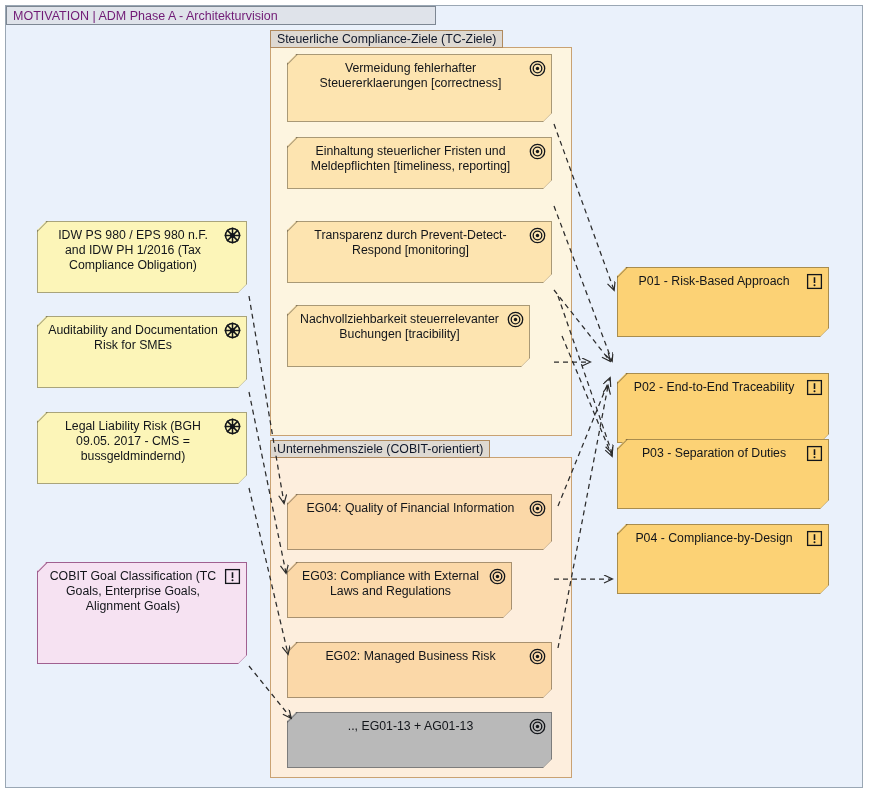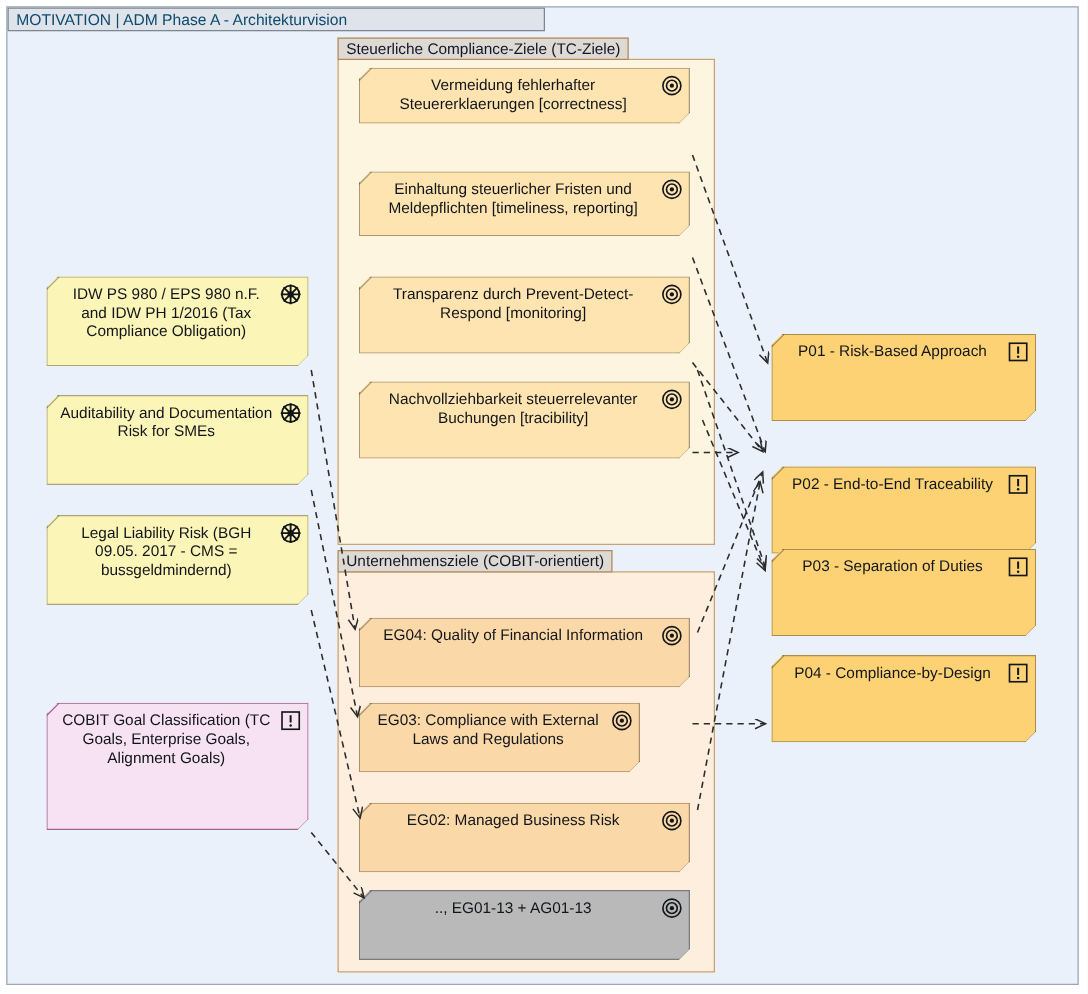--- a/index.html
+++ b/index.html
@@ -5,21 +5,21 @@
   html,body{margin:0;padding:0;background:#ffffff;}
   body{width:870px;height:795px;overflow:hidden;
        font-family:"Liberation Sans","DejaVu Sans",sans-serif;}
 
   #canvas{position:absolute;left:5px;top:5px;width:858px;height:783px;
           background:#eaf1fb;border:1px solid #9aa7b4;box-sizing:border-box;}
 
   
   .view-tab{position:absolute;left:0px;top:0px;height:19px;width:430px;
             background:#dfe3ea;border:1px solid #7d8793;box-sizing:border-box;
-            font-size:12.5px;color:#0c4a6e;line-height:18px;padding-left:6px;
+            font-size:12.5px;color:#701a75;line-height:18px;padding-left:6px;
             white-space:nowrap;overflow:hidden;}
 
   
   .group{position:absolute;box-sizing:border-box;}
   .group > .grp-tab{position:absolute;left:0;top:0;height:18px;
             border:1px solid #b08a5e;background:#ded9d2;box-sizing:border-box;
             font-size:12.3px;color:#0f172a;line-height:16px;padding:0 6px;
             white-space:nowrap;z-index:3;}
   .group > .grp-body{position:absolute;left:0;top:17px;right:0;bottom:0;
             border:1px solid #c9a273;box-sizing:border-box;z-index:1;}
@@ -62,21 +62,21 @@
 
 <div id="canvas">
 
   <div class="view-tab">MOTIVATION | ADM Phase A - Architekturvision</div>
 
   <div class="group" id="grp-tc" style="left:264px;top:24px;width:302px;height:406px;">
     <div class="grp-tab">Steuerliche Compliance-Ziele  (TC-Ziele)</div>
     <div class="grp-body"></div>
   </div>
 
-  <div class="node n-goal-tc" style="left:281px;top:48px;width:265px;height:45px;">
+  <div class="node n-goal-tc" style="left:281px;top:48px;width:265px;height:68px;">
     <div class="fill"></div>
     <div class="edge"></div>
     <div class="cut tl"></div>
       <div class="cut br"></div>
     <div class="lbl">Vermeidung fehlerhafter Steuererklaerungen [correctness]</div>
     <div class="ico">
       <svg viewBox="0 0 17 17">
           <circle cx="8.5" cy="8.5" r="7.2" fill="none" stroke="#12151a" stroke-width="1.3"></circle>
           <circle cx="8.5" cy="8.5" r="4.3" fill="none" stroke="#12151a" stroke-width="1.3"></circle>
           <circle cx="8.5" cy="8.5" r="1.7" fill="#12151a"></circle>
@@ -107,21 +107,21 @@
     <div class="lbl">Transparenz durch Prevent-Detect-Respond [monitoring]</div>
     <div class="ico">
       <svg viewBox="0 0 17 17">
           <circle cx="8.5" cy="8.5" r="7.2" fill="none" stroke="#12151a" stroke-width="1.3"></circle>
           <circle cx="8.5" cy="8.5" r="4.3" fill="none" stroke="#12151a" stroke-width="1.3"></circle>
           <circle cx="8.5" cy="8.5" r="1.7" fill="#12151a"></circle>
         </svg>
     </div>
   </div>
 
-  <div class="node n-goal-tc" style="left:281px;top:299px;width:265px;height:62px;padding-left:44px;">
+  <div class="node n-goal-tc" style="left:281px;top:299px;width:243px;height:62px;padding-left:44px;">
     <div class="fill"></div>
     <div class="edge"></div>
     <div class="cut tl"></div>
       <div class="cut br"></div>
     <div class="lbl">Nachvollziehbarkeit steuerrelevanter Buchungen [tracibility]</div>
     <div class="ico">
       <svg viewBox="0 0 17 17">
           <circle cx="8.5" cy="8.5" r="7.2" fill="none" stroke="#12151a" stroke-width="1.3"></circle>
           <circle cx="8.5" cy="8.5" r="4.3" fill="none" stroke="#12151a" stroke-width="1.3"></circle>
           <circle cx="8.5" cy="8.5" r="1.7" fill="#12151a"></circle>

